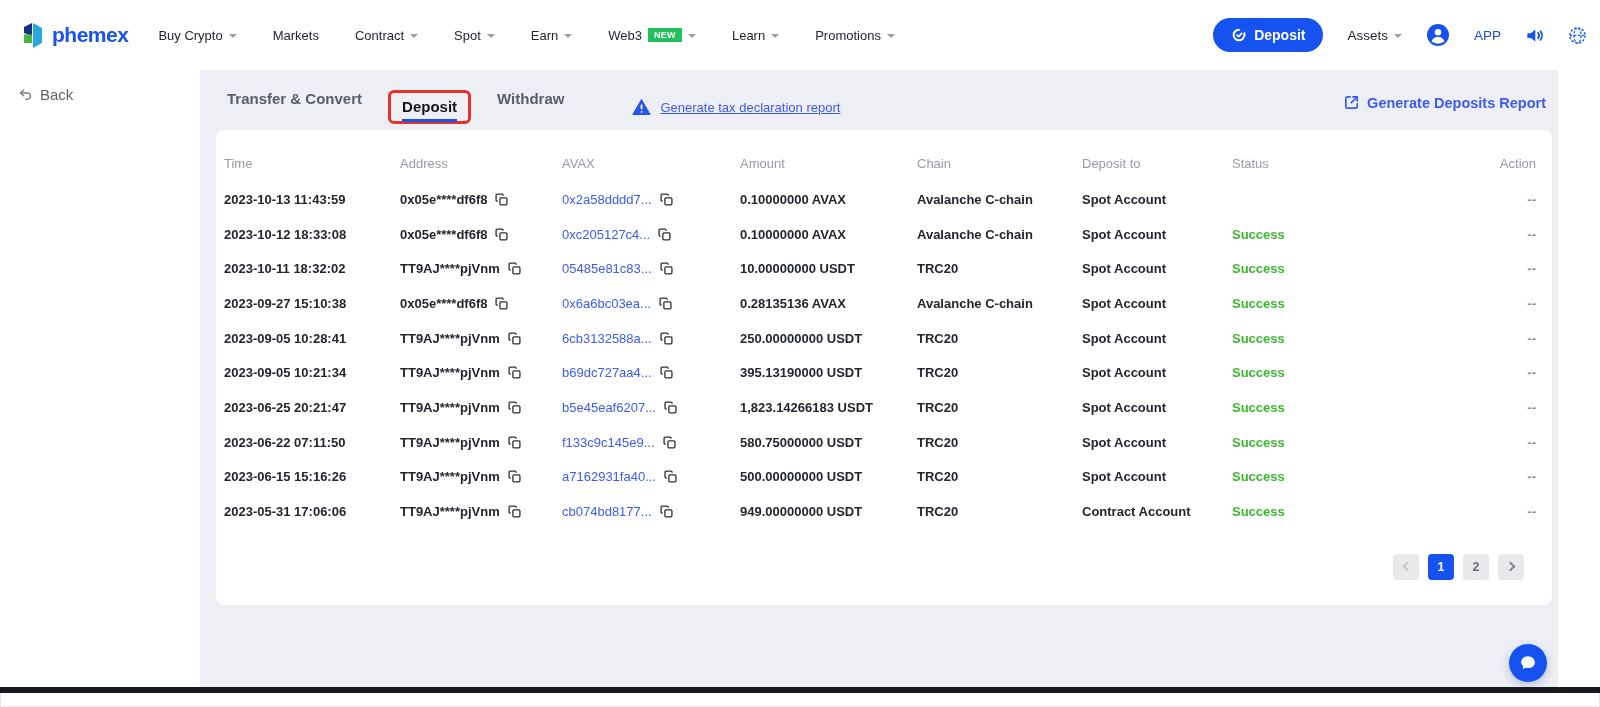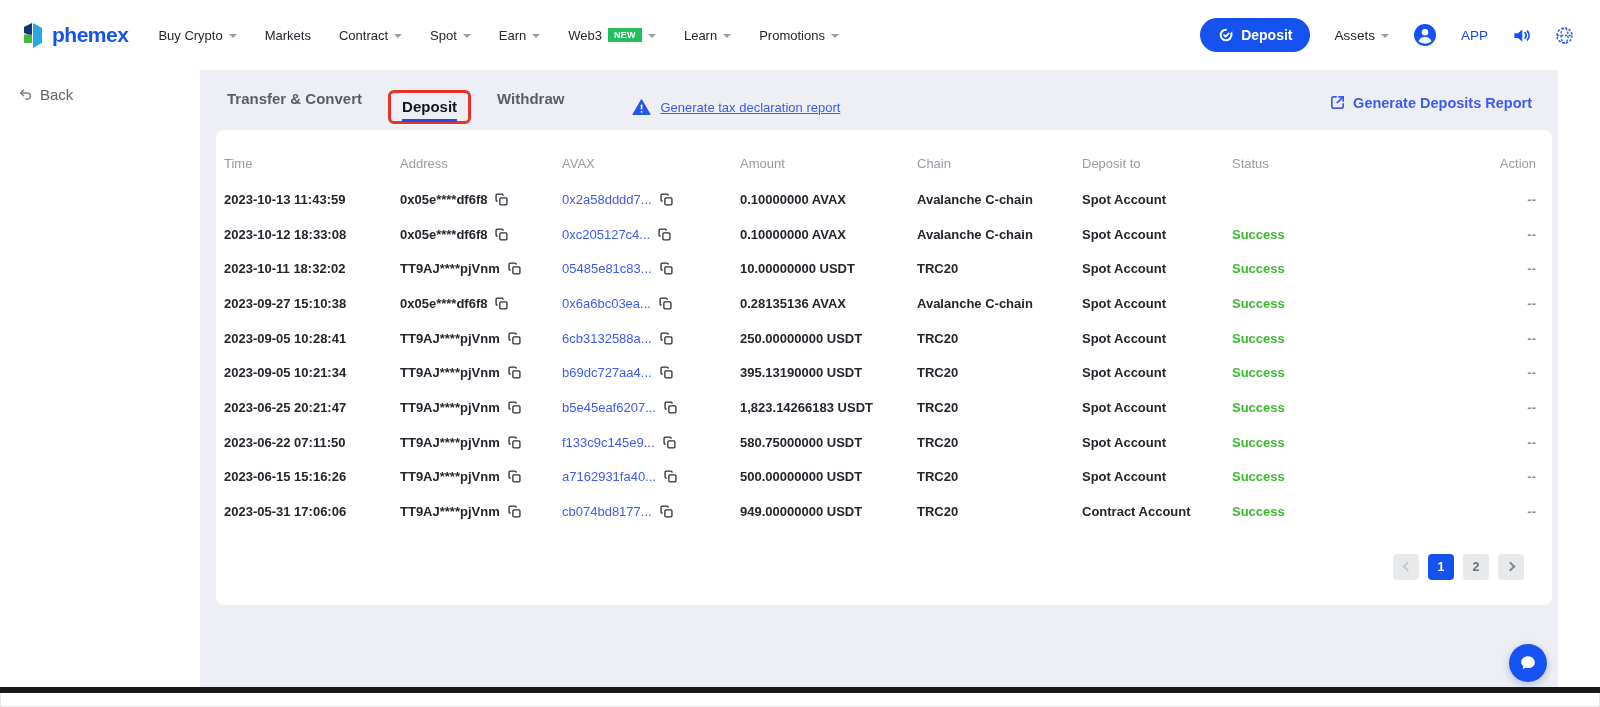--- a/index.html
+++ b/index.html
@@ -1,24 +1,24 @@
 <!DOCTYPE html>
 <html><head>
 <meta charset="utf-8">
 <style>
   * { margin:0; padding:0; box-sizing:border-box; }
   html,body { background:#fff; }
   body { font-family:"Liberation Sans", sans-serif; }
   .screen { position:relative; width:1600px; height:707px; background:#fff; overflow:hidden; box-shadow: inset 0 0 0 1px #e6e6e6; }
 
   
-  .topnav { height:70px; display:flex; align-items:center; padding:0 26px 0 22px; background:#fff; }
+  .topnav { height:70px; display:flex; align-items:center; padding:0 13px 0 22px; background:#fff; }
   .logo { display:flex; align-items:center; gap:6px; margin-right:30px; cursor:pointer; }
   .logo-text { font-size:21px; font-weight:700; color:#1652f0; letter-spacing:-0.5px; }
-  .nav-menu { display:flex; align-items:center; gap:28px; }
+  .nav-menu { display:flex; align-items:center; gap:36px; }
   .nav-item { display:flex; align-items:center; gap:6px; font-size:13px; color:#24272e; font-weight:500; cursor:pointer; white-space:nowrap; }
   .caret { width:0; height:0; border-left:4px solid transparent; border-right:4px solid transparent; border-top:4px solid #9a9da5; margin-top:1px; }
   .new-badge { background:#22c05c; color:#fff; font-size:9px; font-weight:700; padding:2px 6px; border-radius:0; letter-spacing:0.3px; }
   .nav-right { margin-left:auto; display:flex; align-items:center; gap:24px; }
   .deposit-btn { display:flex; align-items:center; gap:7px; background:#1652f0; color:#fff; border:none; height:34px; padding:0 18px; border-radius:17px; font-size:14px; font-weight:700; font-family:inherit; cursor:pointer; }
   .assets { display:flex; align-items:center; gap:6px; font-size:13.5px; font-weight:500; color:#24272e; cursor:pointer; }
   .app-label { font-size:13.5px; font-weight:500; color:#1d4ed8; cursor:pointer; }
   .icon-btn { display:flex; align-items:center; cursor:pointer; }
 
   
@@ -28,21 +28,21 @@
   .main { flex:1; background:#edeff4; position:relative; padding:20px 0 0 0; }
   .right-gutter { width:42px; background:#fff; }
 
   
   .tabs-row { display:flex; padding-left:27px; height:34px; position:relative; }
   .tab { font-size:15px; font-weight:600; color:#585e69; cursor:pointer; margin-right:26px; }
   .tab-annotated { border:3px solid #e5332a; border-radius:6px; padding:5px 11px 8px 11px; margin-right:26px; cursor:pointer; }
   .tab-active-inner { font-size:15px; font-weight:700; color:#14161b; border-bottom:3px solid #1652f0; padding-bottom:4px; }
   .tax-link-wrap { display:flex; align-items:center; gap:9px; margin-left:42px; cursor:pointer; }
   .tax-link { font-size:13px; font-weight:500; color:#3d5af1; text-decoration:underline; }
-  .deposits-report { position:absolute; right:26px; top:4px; display:flex; align-items:center; gap:7px; cursor:pointer; }
+  .deposits-report { position:absolute; right:12px; top:4px; display:flex; align-items:center; gap:7px; cursor:pointer; }
   .deposits-report span { font-size:14.5px; font-weight:600; color:#3d5af1; }
 
   
   .card { background:#fff; border-radius:8px; margin:6px 6px 0 16px; height:475px; padding:14px 16px 0 8px; }
   .thead { display:flex; align-items:center; height:38px; }
   .th { font-size:13px; color:#989ba4; font-weight:400; }
   .trow { display:flex; align-items:center; height:34.7px; }
   .td { font-size:13px; color:#23262d; font-weight:600; display:flex; align-items:center; }
   .col-time { width:176px; }
   .col-address { width:162px; }

